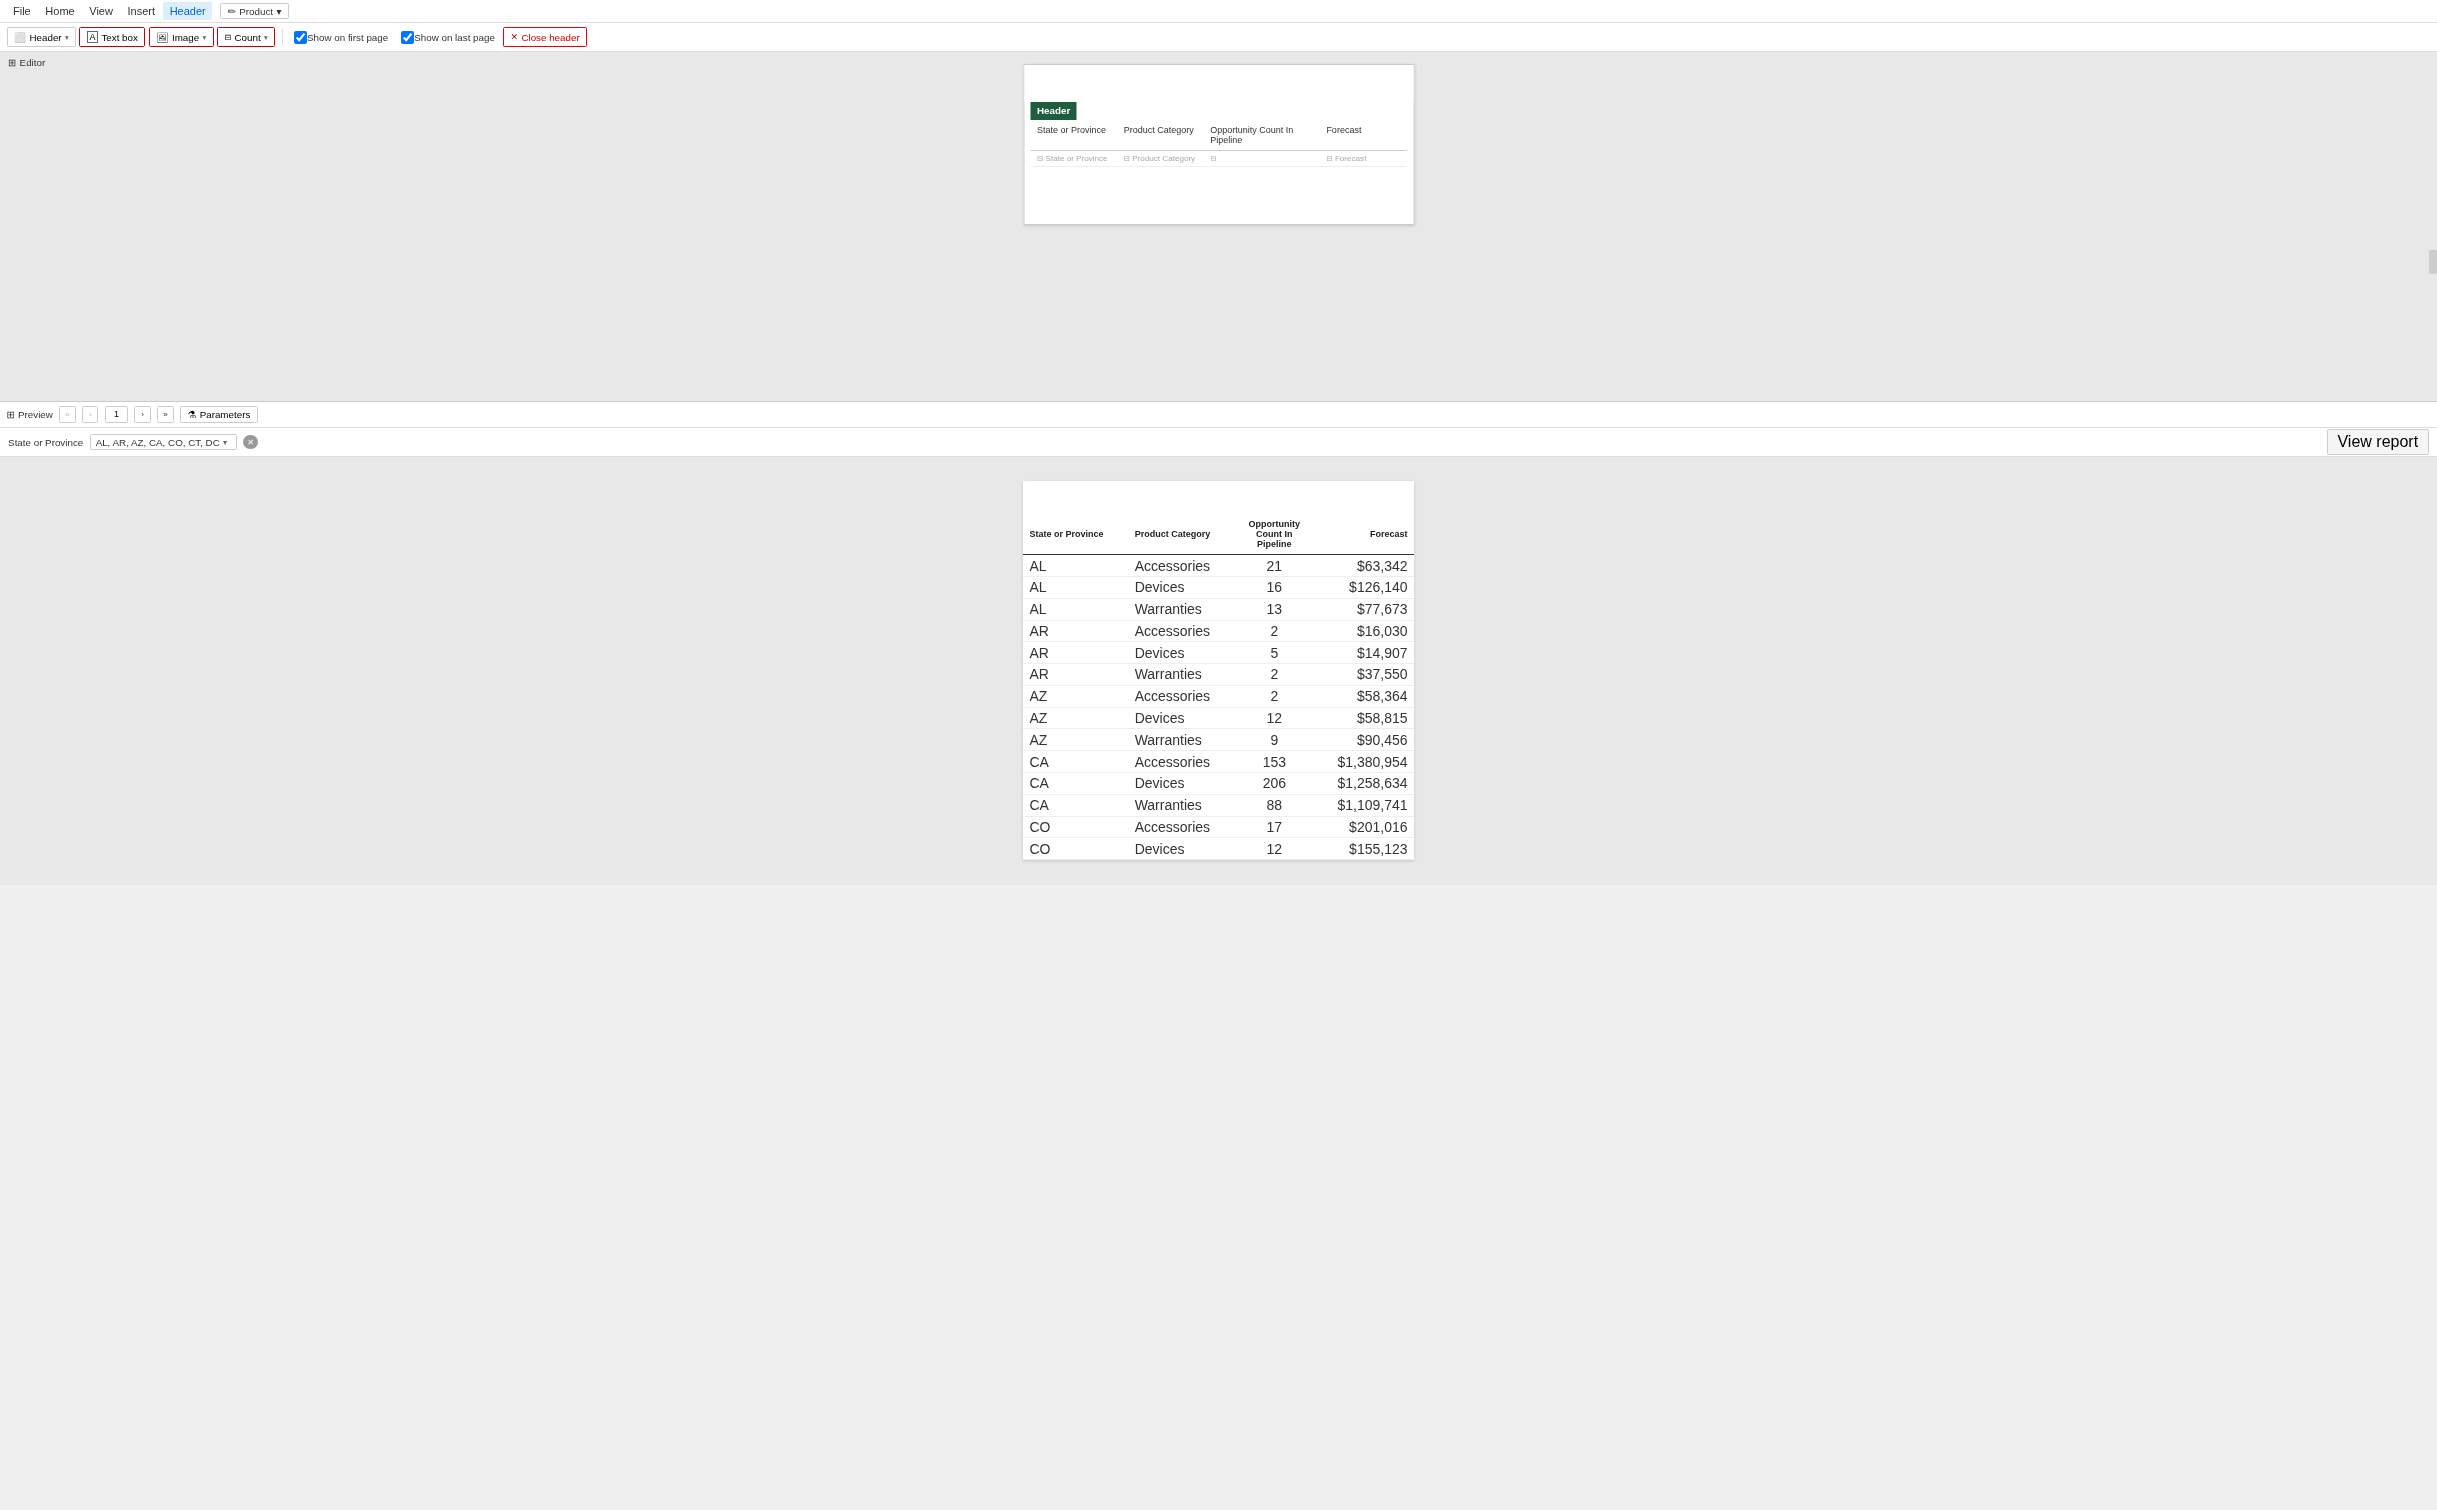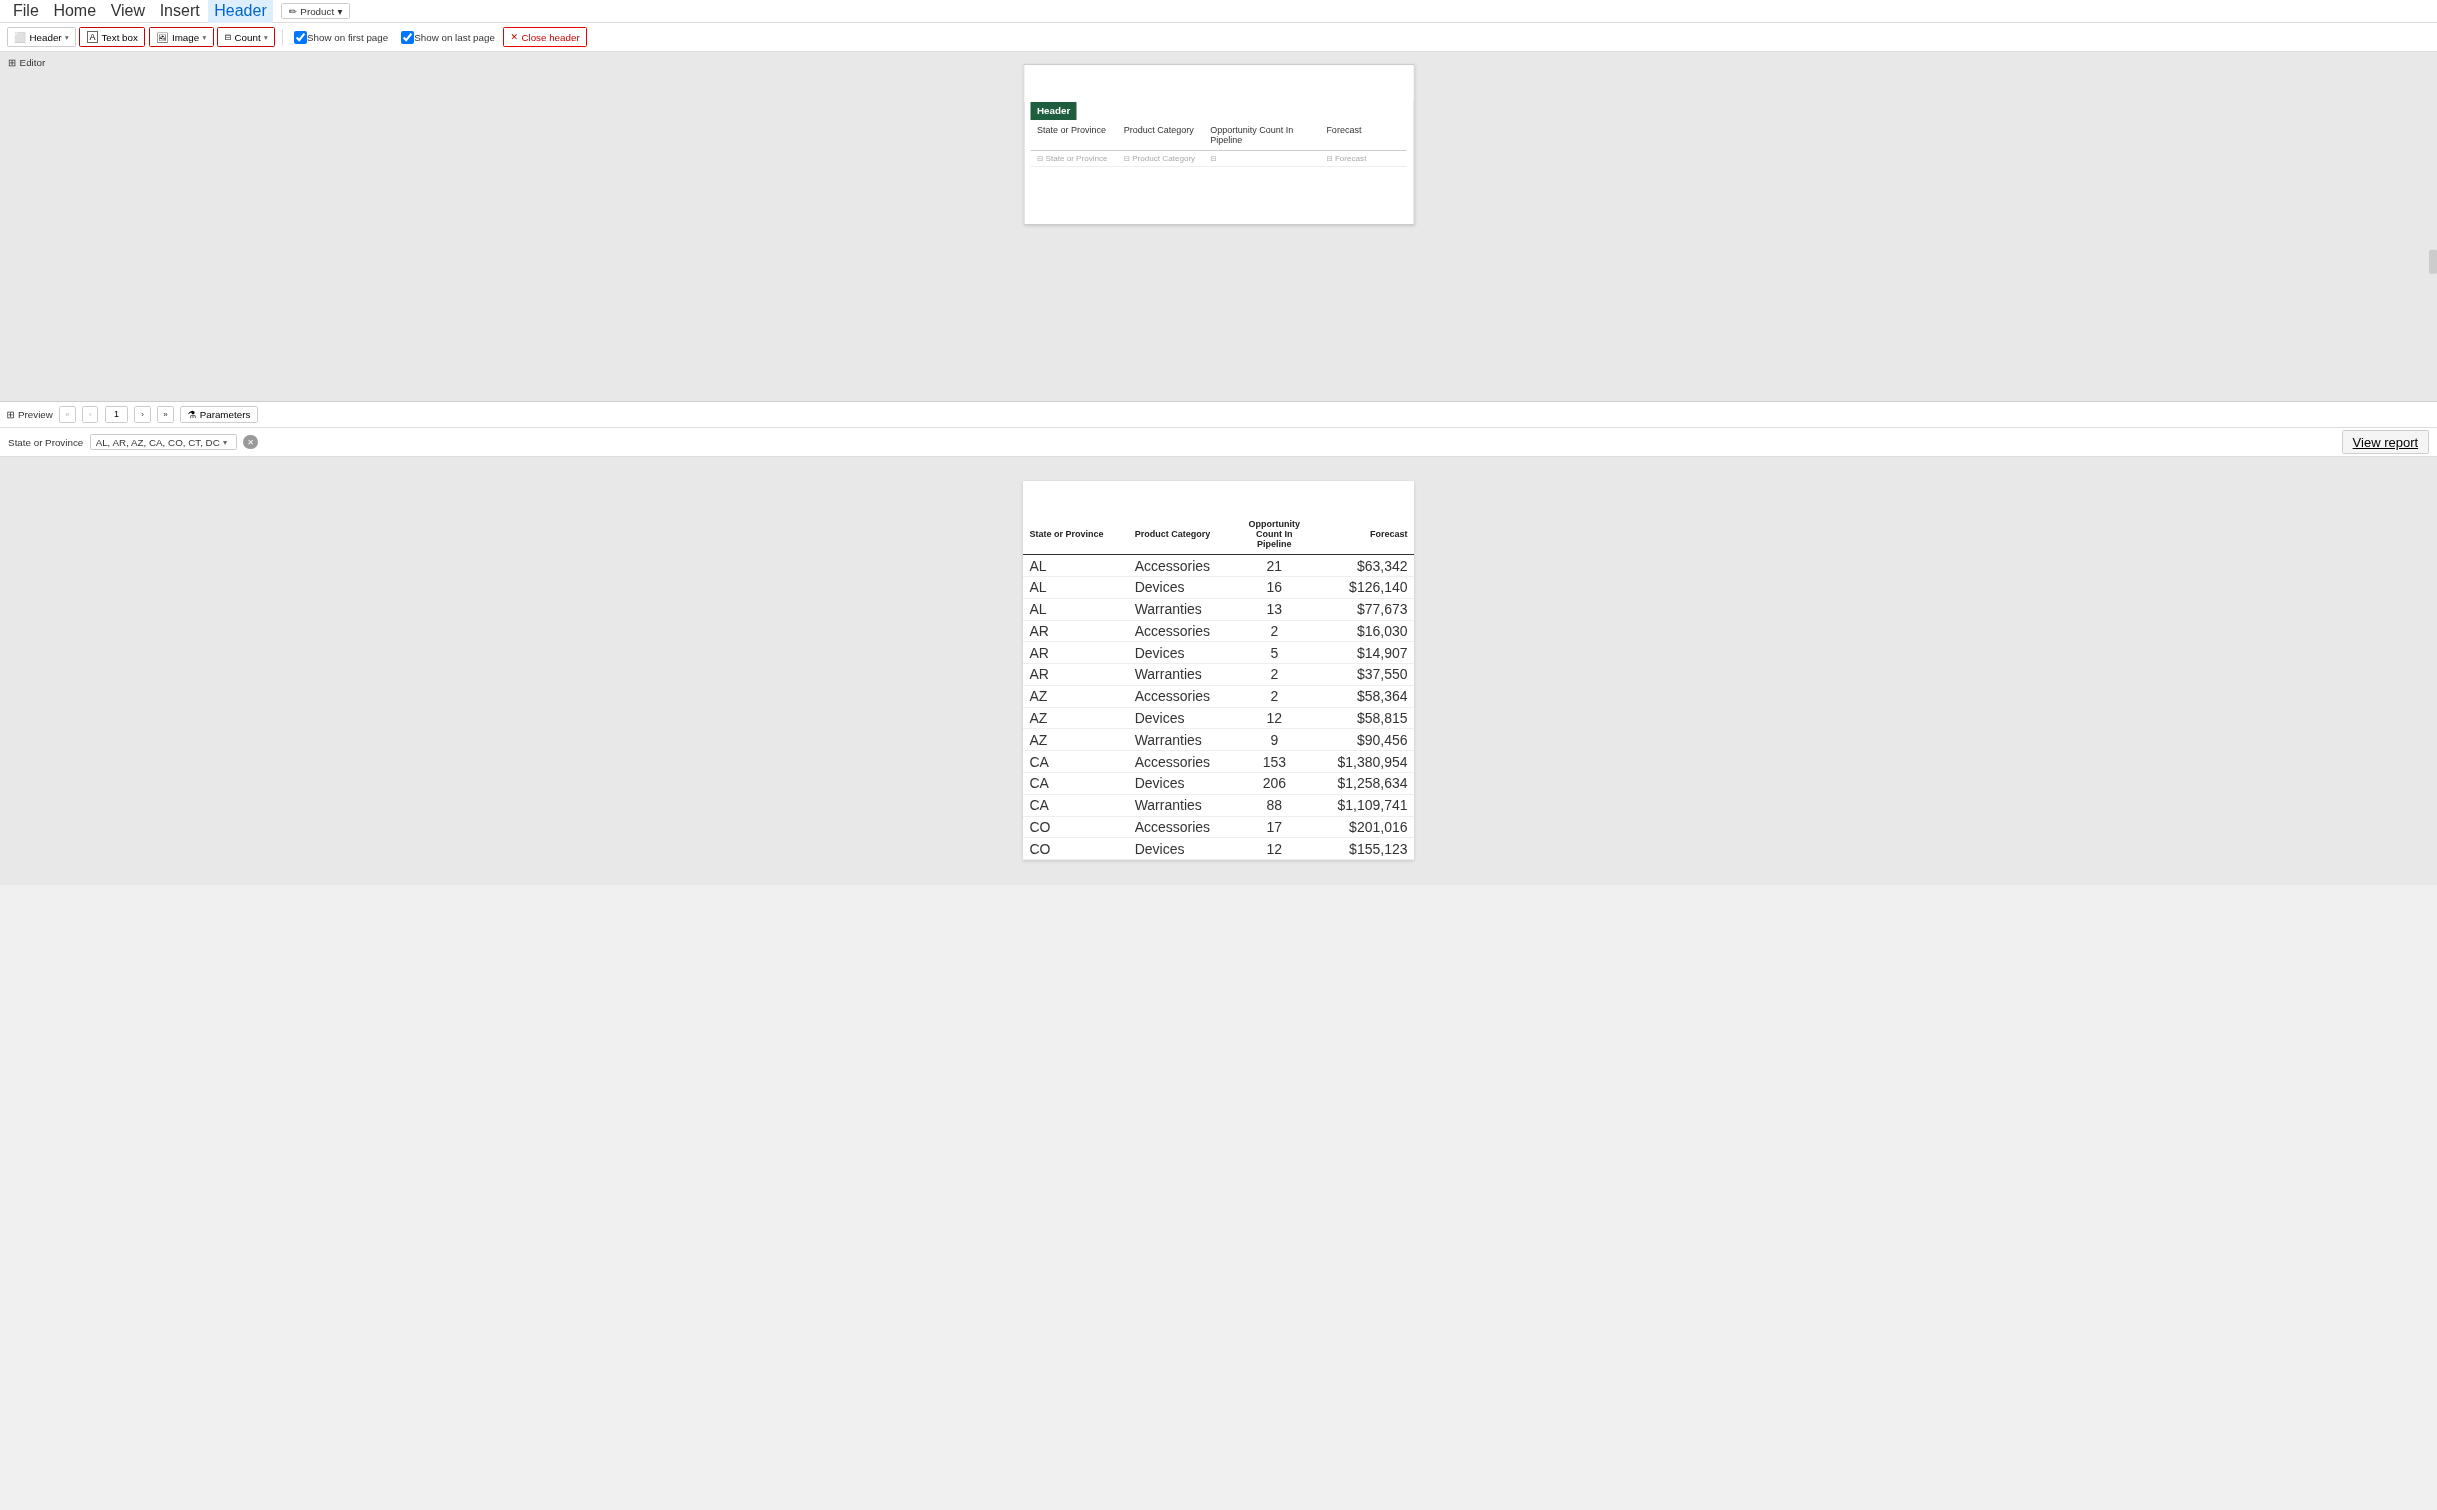--- a/index.html
+++ b/index.html
@@ -4,21 +4,21 @@
   <style>
     * { box-sizing: border-box; margin: 0; padding: 0; }
     body { font-family: 'Segoe UI', Arial, sans-serif; font-size: 9.8px; background: #f0f0f0; color: #333; overflow: hidden; height: 100vh; }
 
     
     .menu-bar {
       display: flex; align-items: center; height: 23px; background: #fff;
       border-bottom: 0.8px solid #ddd; padding: 0 6.5px; gap: 1.6px;
     }
     .menu-item {
-      padding: 3.3px 6.5px; cursor: pointer; font-size: 16px; border-radius: 1.6px;
+      padding: 3.3px 6.5px; cursor: pointer; font-size: 11px; border-radius: 1.6px;
       color: #333; user-select: none;
     }
     .menu-item.active { background: #ddeeff; color: #0066cc; }
 
     
     .toolbar {
       display: flex; align-items: center; height: 29px; background: #fff;
       border-bottom: 0.8px solid #ddd; padding: 0 6.5px; gap: 3.3px;
     }
     .toolbar-btn {
@@ -111,23 +111,22 @@
       font-size: 9.8px; cursor: pointer; min-width: 147px;
     }
     .param-select .arrow { margin-left: 3.3px; font-size: 8.1px; color: #666; }
     .param-clear {
       width: 14.7px; height: 14.7px; display: flex; align-items: center;
       justify-content: center; border-radius: 50%; background: #999;
       color: #fff; cursor: pointer; font-size: 8.1px;
     }
     .view-report-btn {
       margin-left: auto; padding: 3.3px 9.8px; background: #f5f5f5;
-      border: 0.8px solid #ccc; border-radius: 1.6px; font-size: 13px;
+      border: 0.8px solid #ccc; border-radius: 1.6px; font-size: 16px;
       cursor: pointer;
-      text-decoration: underline;
     }
 
     
     .data-area {
       display: flex; justify-content: center; padding: 24.4px 0;
       background: #e8e8e8; overflow-y: auto;
     }
     .data-page {
       background: #fff; width: 391px;
       box-shadow: 0 0.8px 3.3px rgba(0,0,0,0.15);

